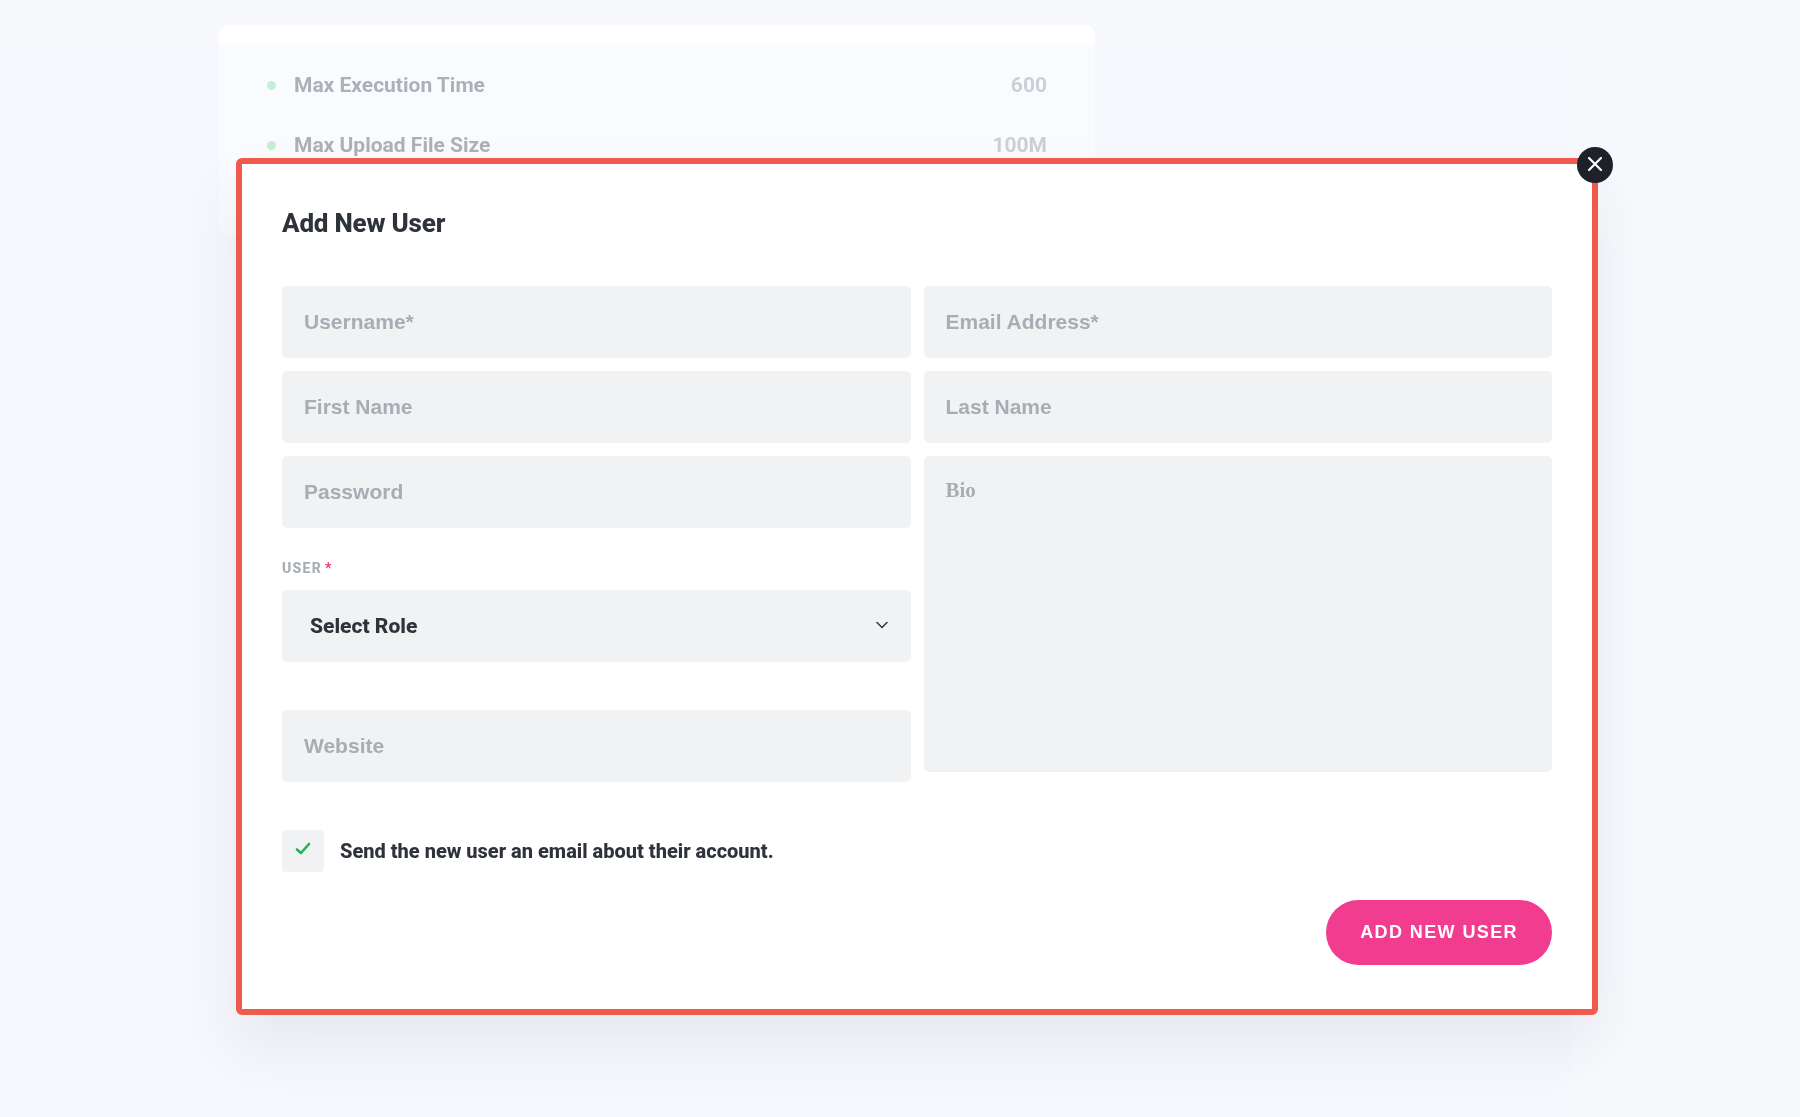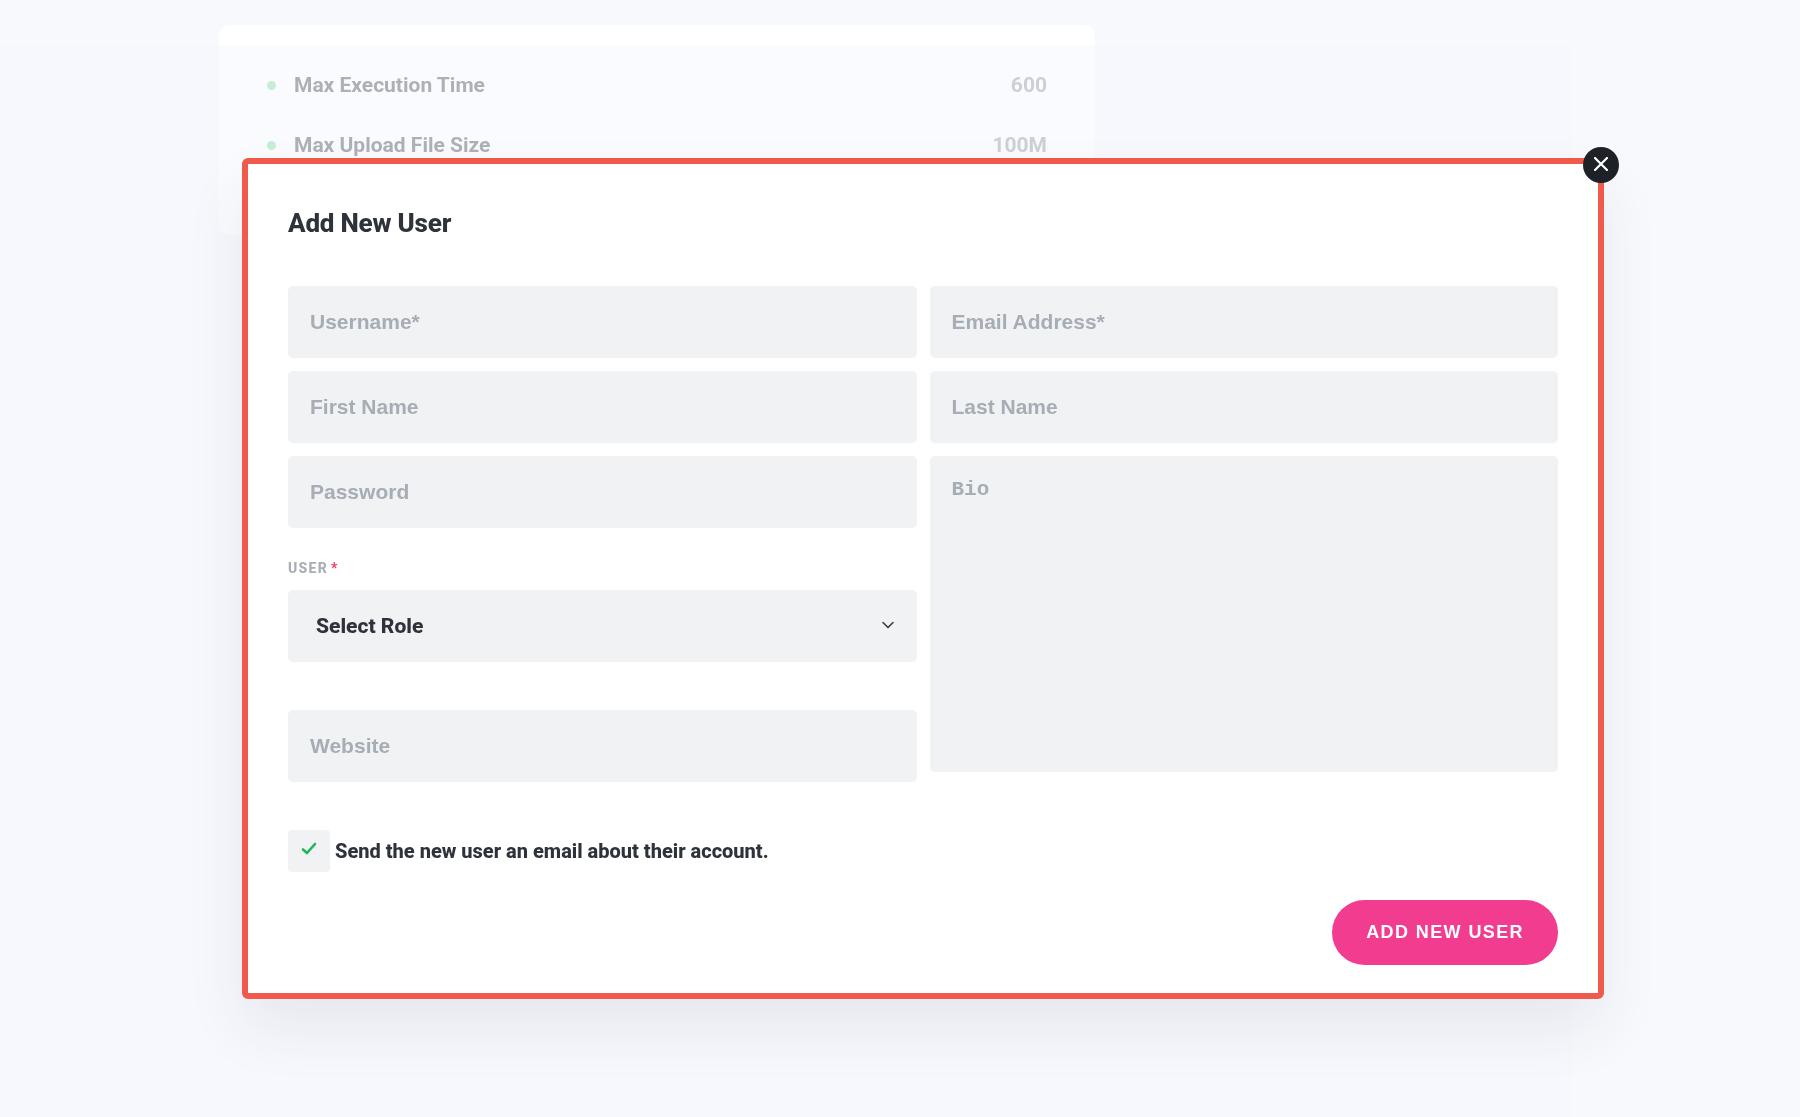--- a/index.html
+++ b/index.html
@@ -53,27 +53,27 @@
   }
 
   .overlay {
     position: absolute;
     inset: 0;
     background: rgba(245,247,253,0.55);
   }
 
   .modal {
     position: absolute;
-    left: 242px;
+    left: 236px;
     top: 113px;
     width: 1362px;
     background: #ffffff;
     border: 6px solid #ef5a4c;
     border-radius: 6px;
-    padding: 44px 40px 28px 40px;
+    padding: 44px 40px 44px 40px;
     box-shadow: 0 30px 60px rgba(40,50,80,0.08);
   }
   .close-btn {
     position: absolute;
     top: -17px;
     right: -21px;
     width: 36px; height: 36px;
     border-radius: 50%;
     background: #1e2228;
     display: flex;
@@ -117,21 +117,21 @@
     outline: none;
   }
   .field::placeholder {
     color: #a7adb5;
     font-weight: 700;
   }
   textarea.field {
     height: 316px;
     padding: 22px;
     resize: none;
-    font-family: Liberation Mono, monospace;
+    font-family: Liberation Serif, serif;
   }
   .field-label {
     font-size: 14px;
     font-weight: 800;
     letter-spacing: 1.3px;
     color: #a9aeb6;
     margin-bottom: 14px;
   }
   .field-label .req { color: #ef3e66; margin-left: 3px; }
 
@@ -158,21 +158,21 @@
     right: 22px;
     top: 50%;
     transform: translateY(-50%);
     pointer-events: none;
   }
   .select-wrap .chev svg { width: 14px; height: 14px; }
 
   .checkbox-row {
     display: flex;
     align-items: center;
-    gap: 5px;
+    gap: 16px;
     margin-top: 48px;
   }
   .checkbox {
     width: 42px; height: 42px;
     background: #f1f2f3;
     border-radius: 4px;
     display: flex;
     align-items: center;
     justify-content: center;
     cursor: pointer;

